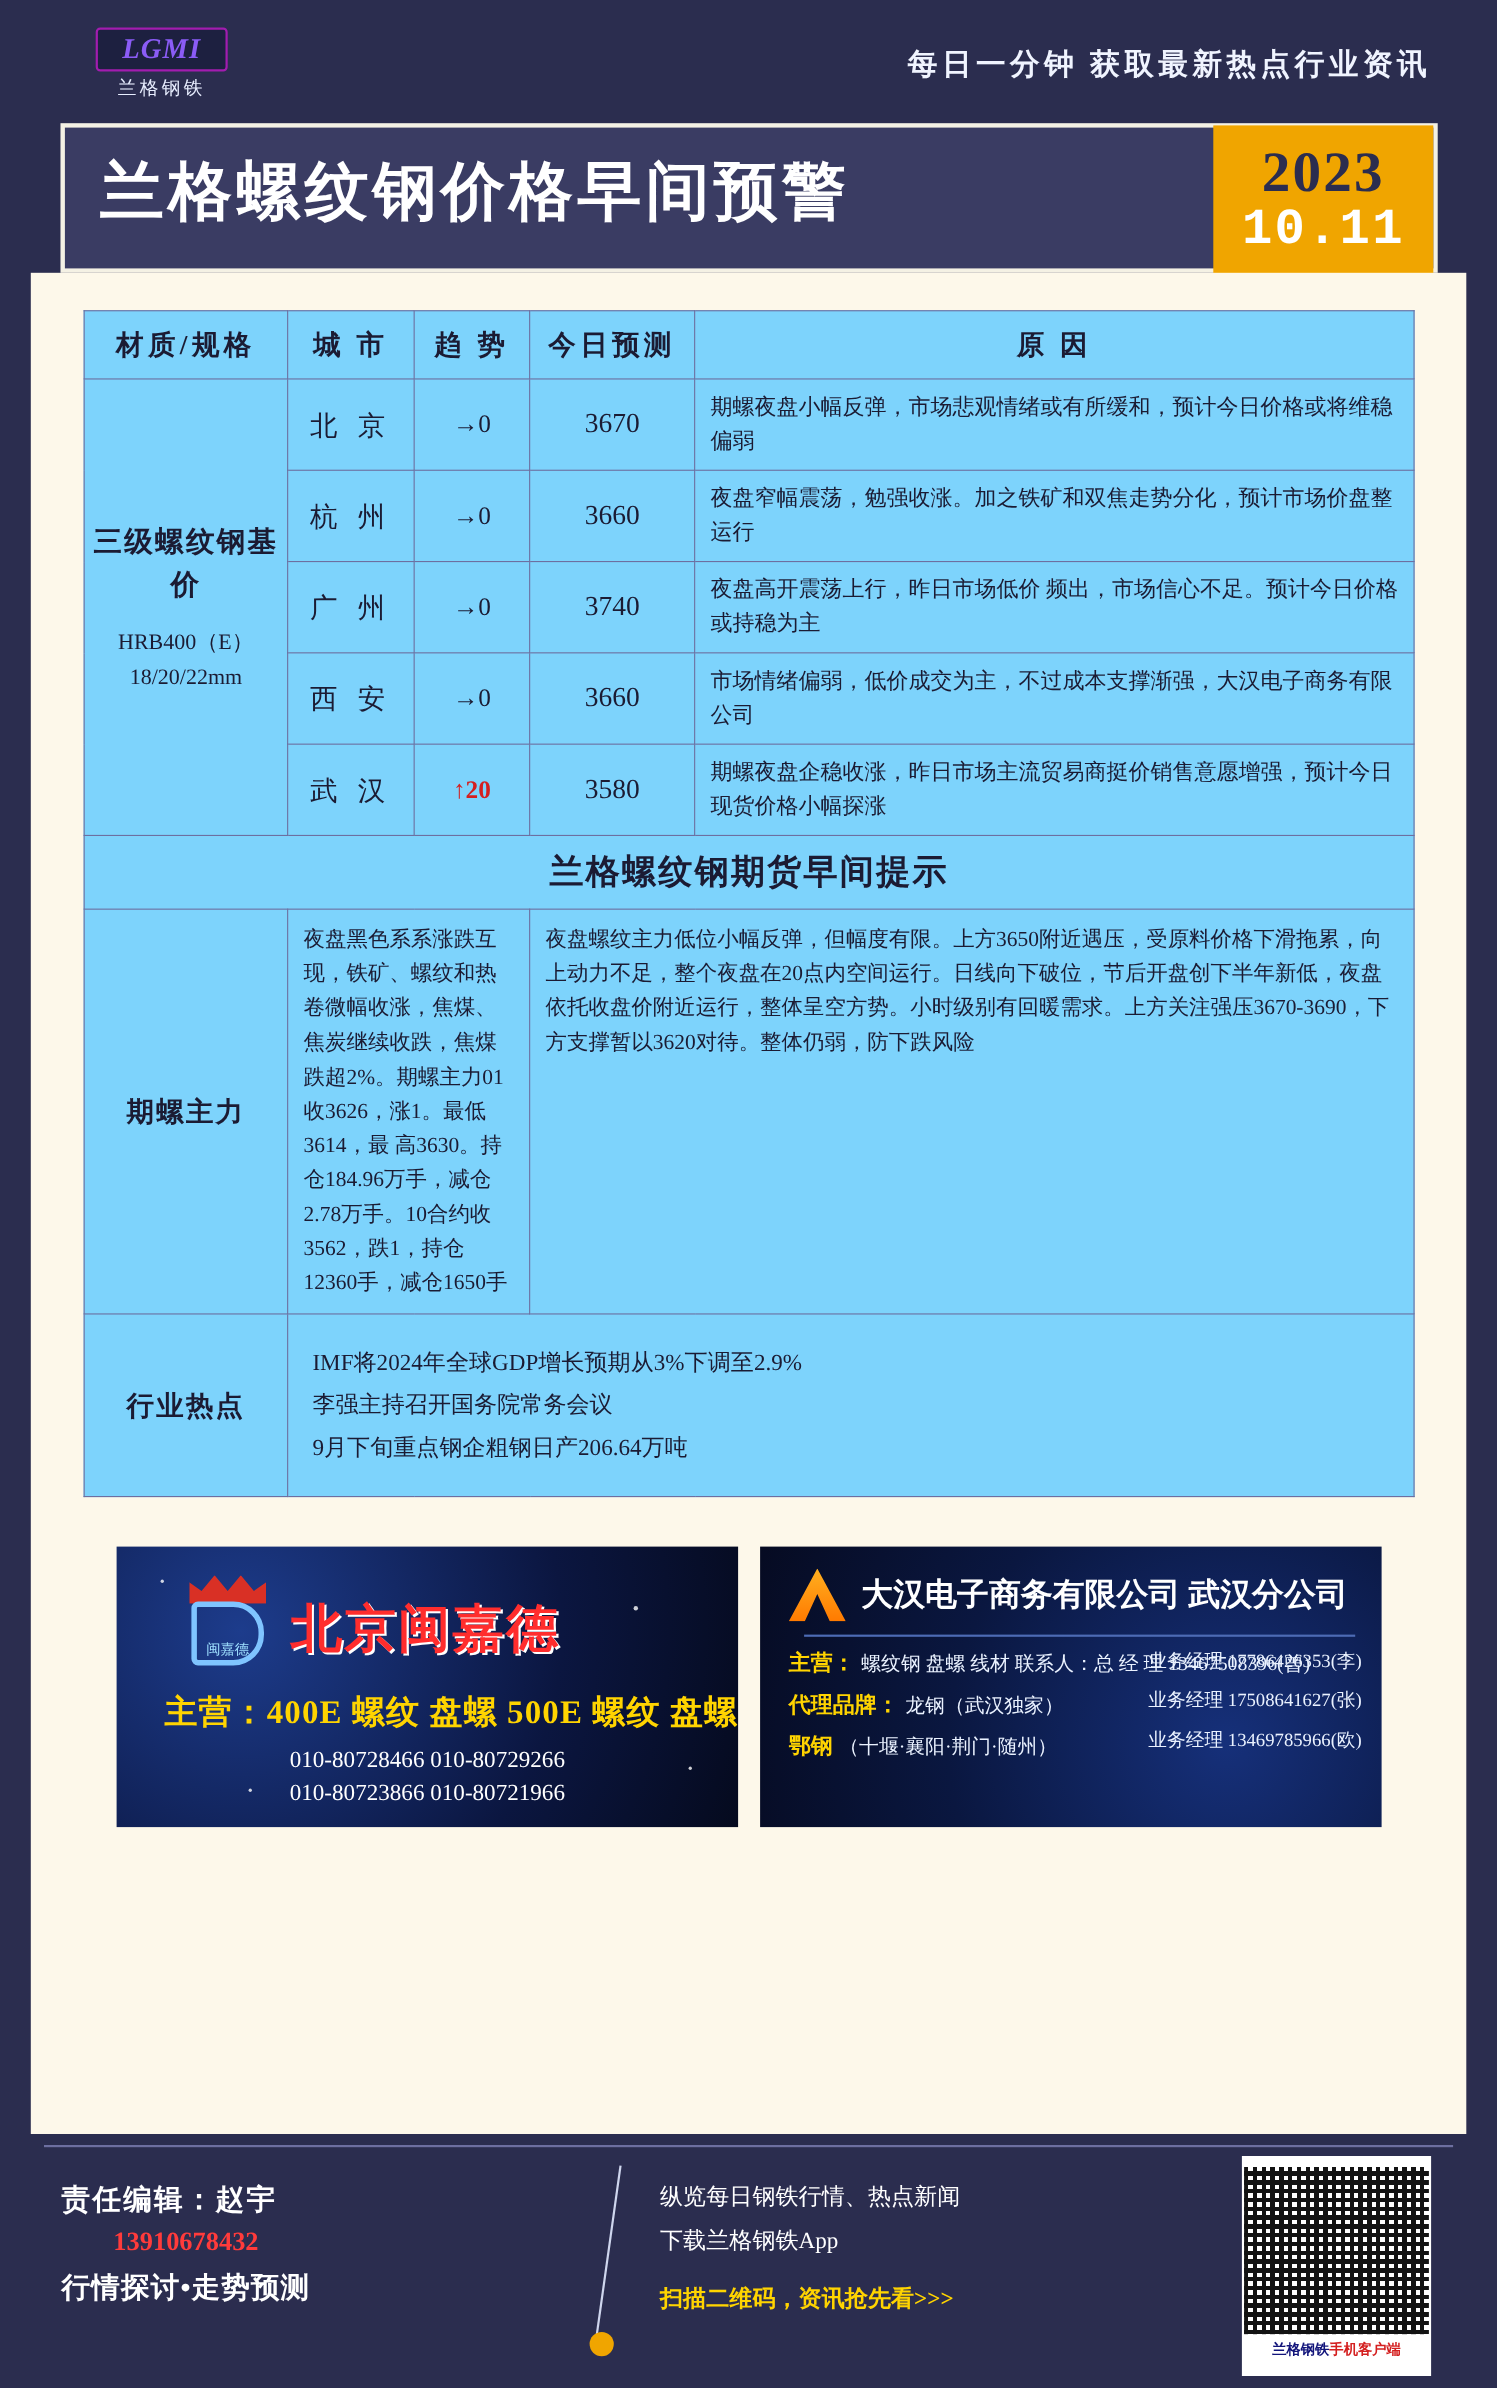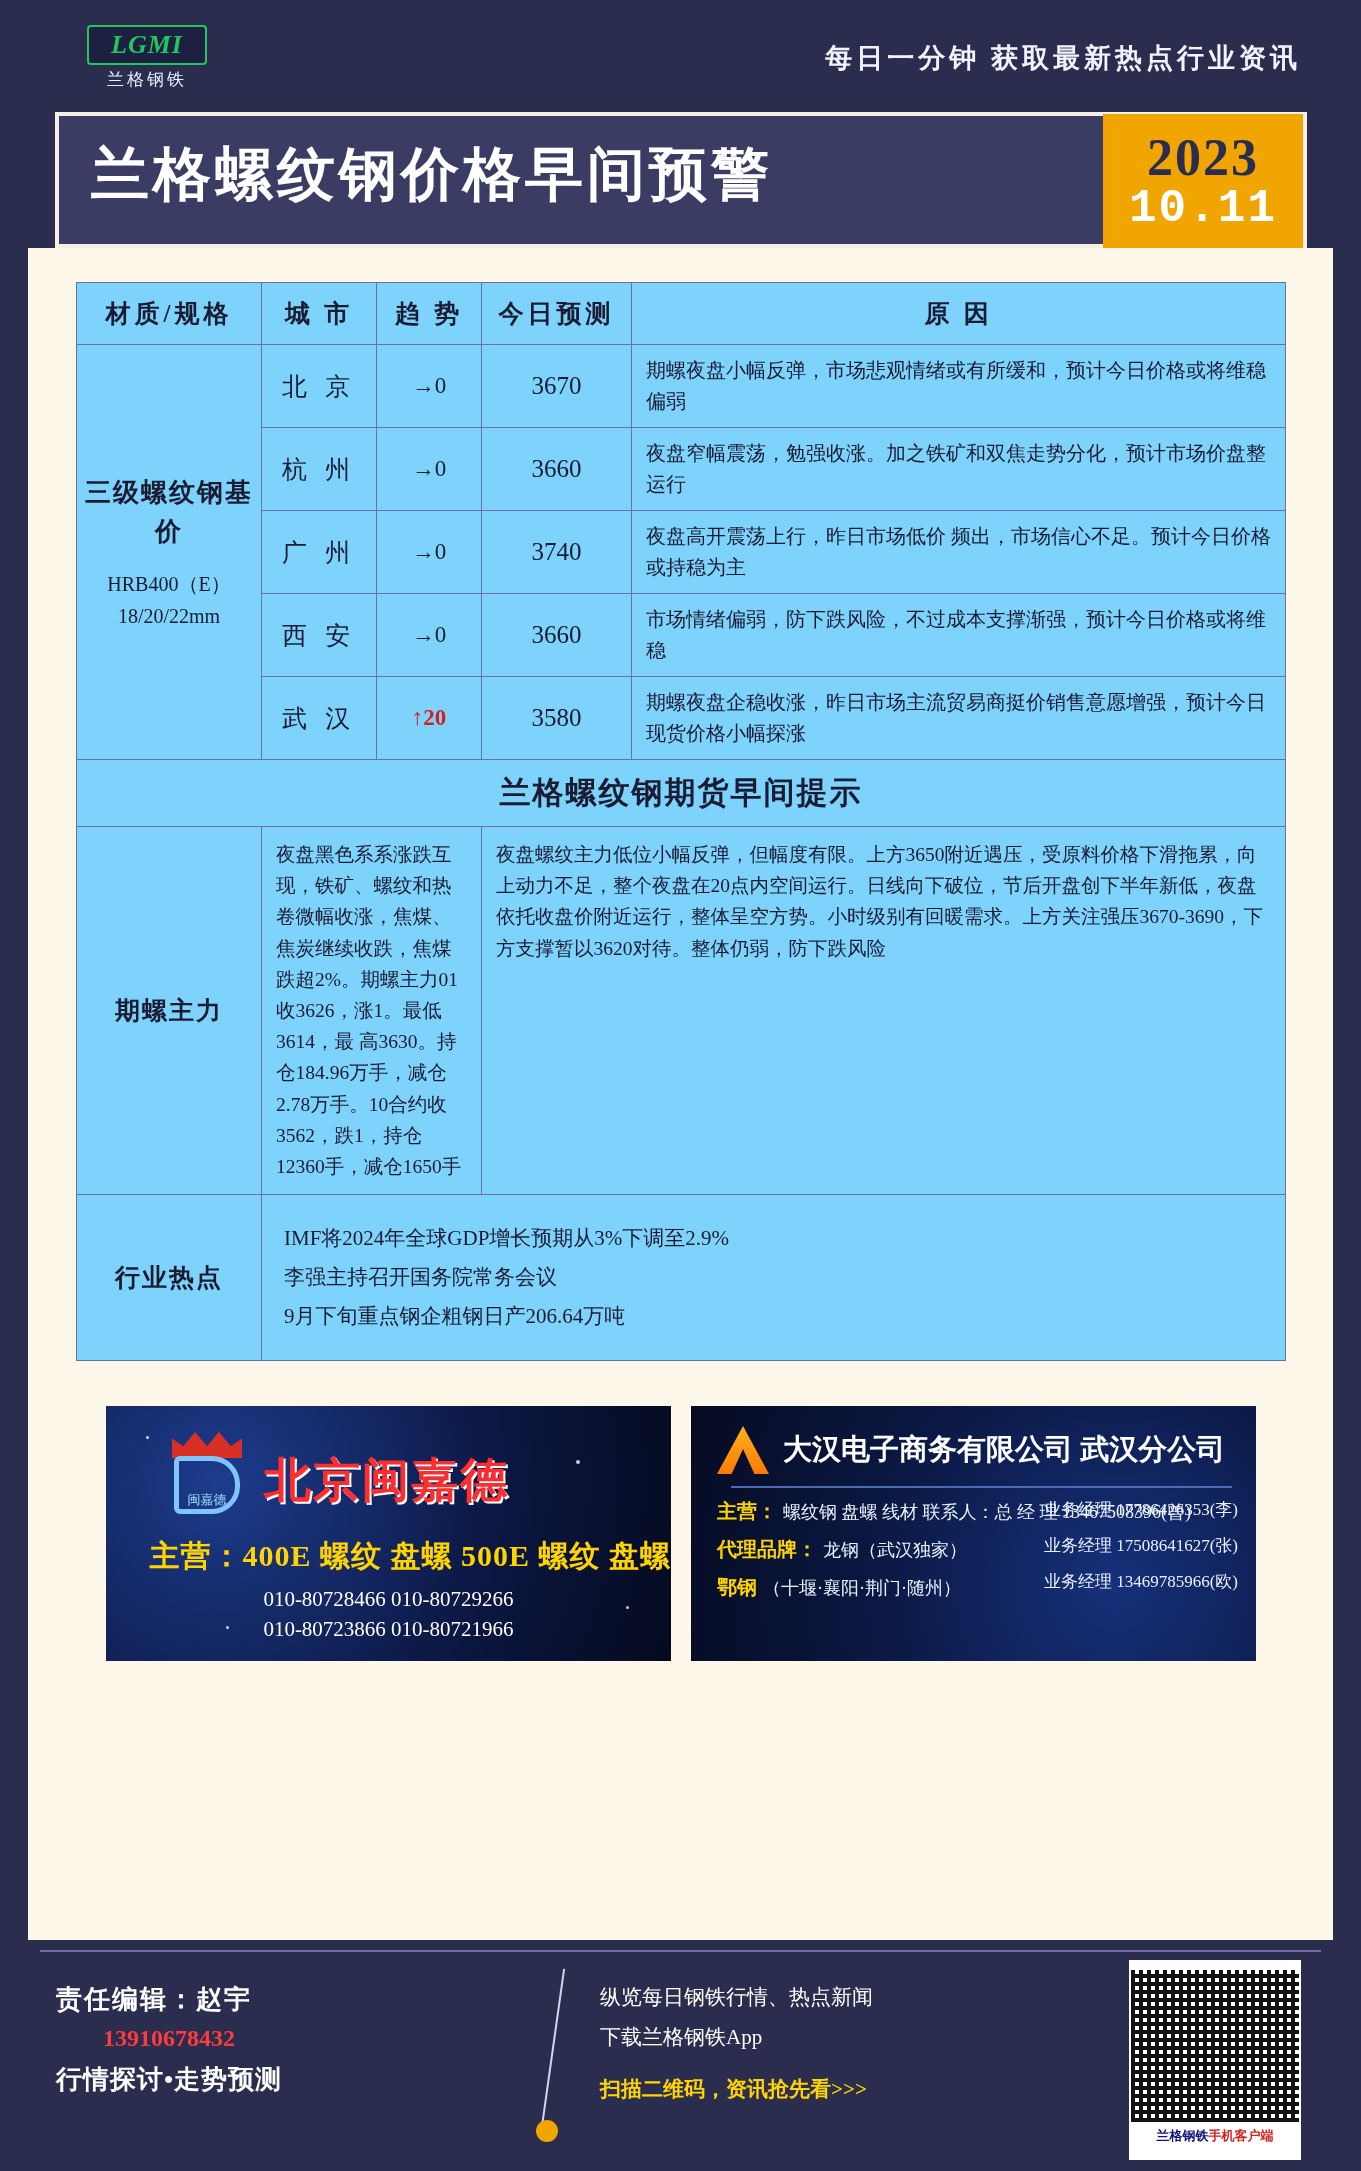--- a/index.html
+++ b/index.html
@@ -18,24 +18,24 @@
   
   .topbar {
     position:absolute; left:0; top:0; width:1361px; height:112px;
   }
   .logo {
     position:absolute; left:62px; top:22px; width:170px; height:72px;
     display:flex; flex-direction:column; align-items:center; justify-content:center;
   }
   .logo-badge {
     width:120px; height:40px;
-    border:2px solid #22c55e;
+    border:2px solid #a21caf;
     border-radius:4px;
     background:#1d2040;
-    color:#22c55e;
+    color:#8b5cf6;
     font-size:26px; font-weight:bold; font-style:italic;
     display:flex; align-items:center; justify-content:center;
     letter-spacing:1px;
     font-family:"Liberation Serif", serif;
   }
   .logo-sub {
     color:#e8eeff; font-size:17px; letter-spacing:3px; margin-top:3px;
     font-family:"Liberation Serif", serif;
   }
   .slogan {
@@ -294,21 +294,21 @@
       <tr>
         <td class="city">广 州</td>
         <td class="trend"><span class="flat">→0</span></td>
         <td class="forecast">3740</td>
         <td class="reason">夜盘高开震荡上行，昨日市场低价 频出，市场信心不足。预计今日价格或持稳为主</td>
       </tr>
       <tr>
         <td class="city">西 安</td>
         <td class="trend"><span class="flat">→0</span></td>
         <td class="forecast">3660</td>
-        <td class="reason">市场情绪偏弱，防下跌风险，不过成本支撑渐强，预计今日价格或将维稳</td>
+        <td class="reason">市场情绪偏弱，低价成交为主，不过成本支撑渐强，大汉电子商务有限公司</td>
       </tr>
       <tr>
         <td class="city">武 汉</td>
         <td class="trend"><span class="up">↑20</span></td>
         <td class="forecast">3580</td>
         <td class="reason">期螺夜盘企稳收涨，昨日市场主流贸易商挺价销售意愿增强，预计今日现货价格小幅探涨</td>
       </tr>
 
       <tr>
         <td colspan="5" class="futtitle">兰格螺纹钢期货早间提示</td>

